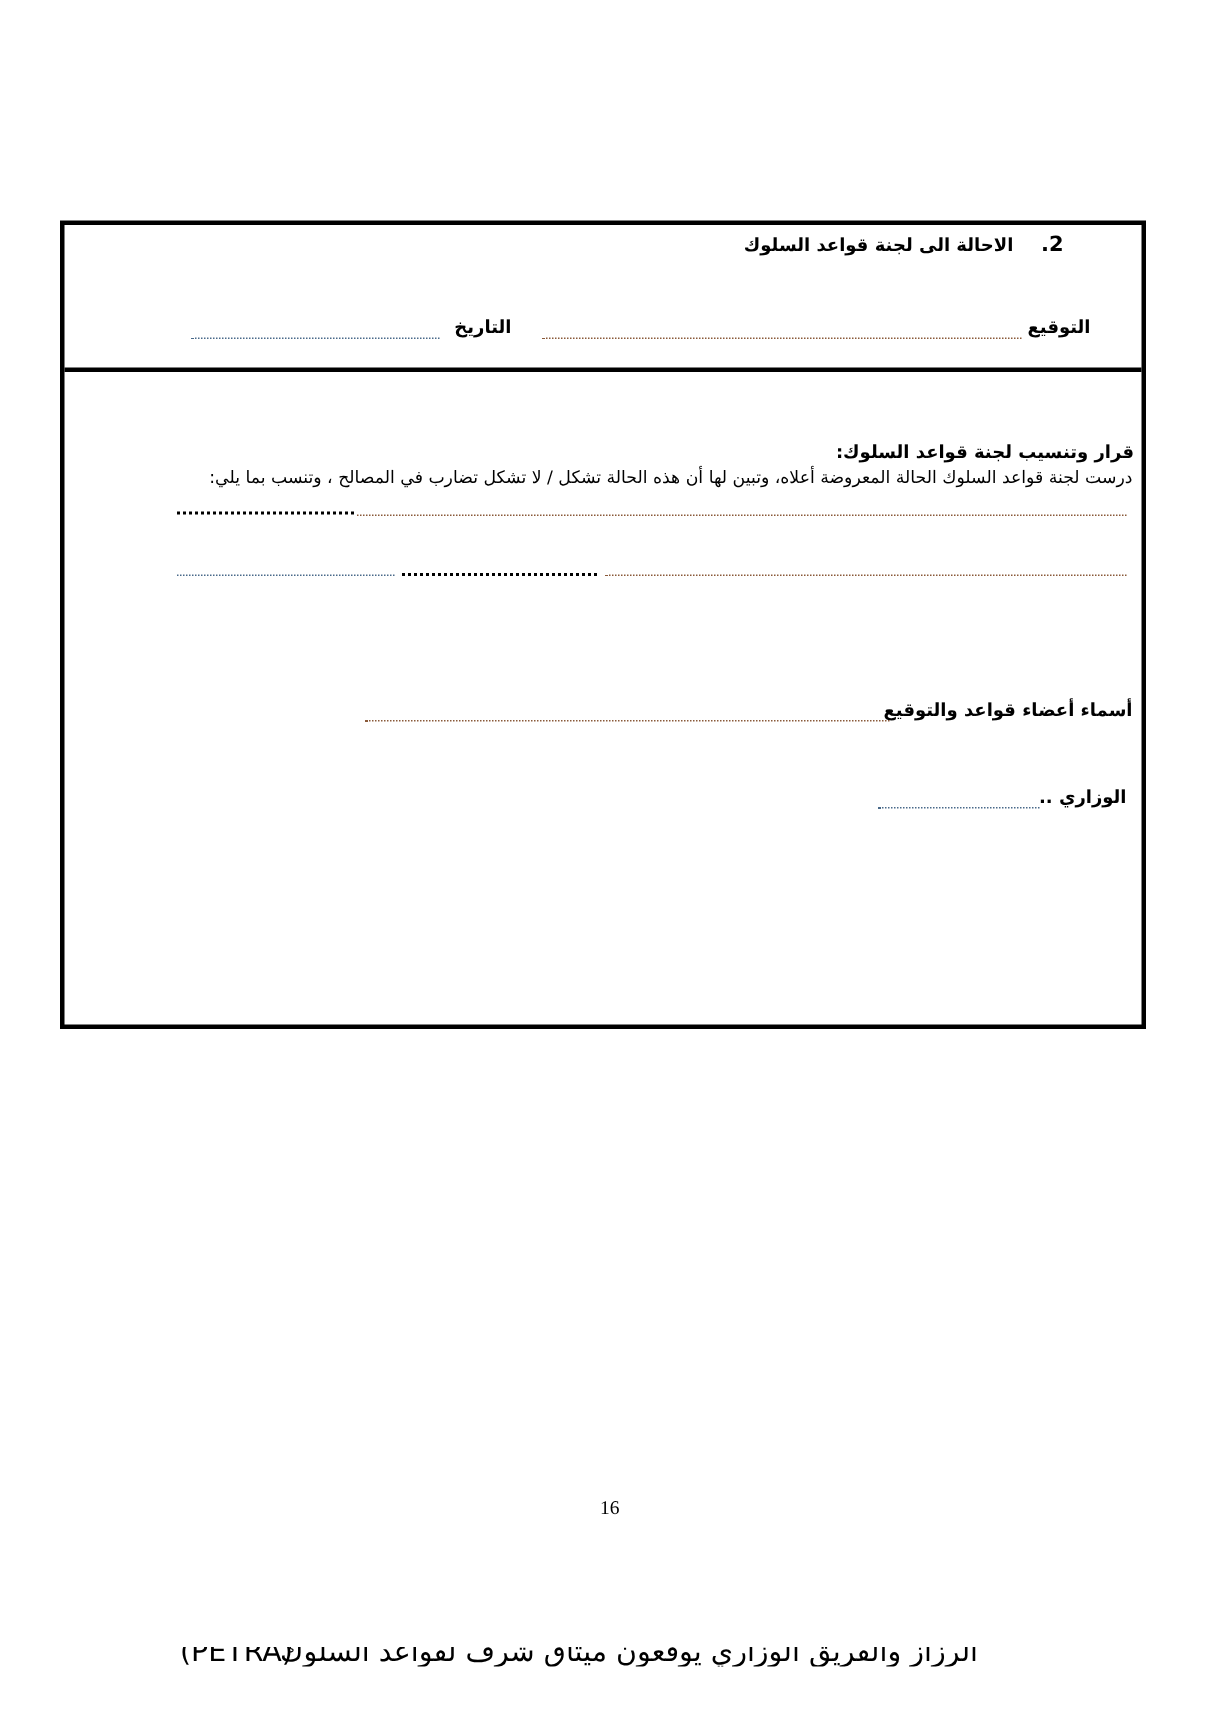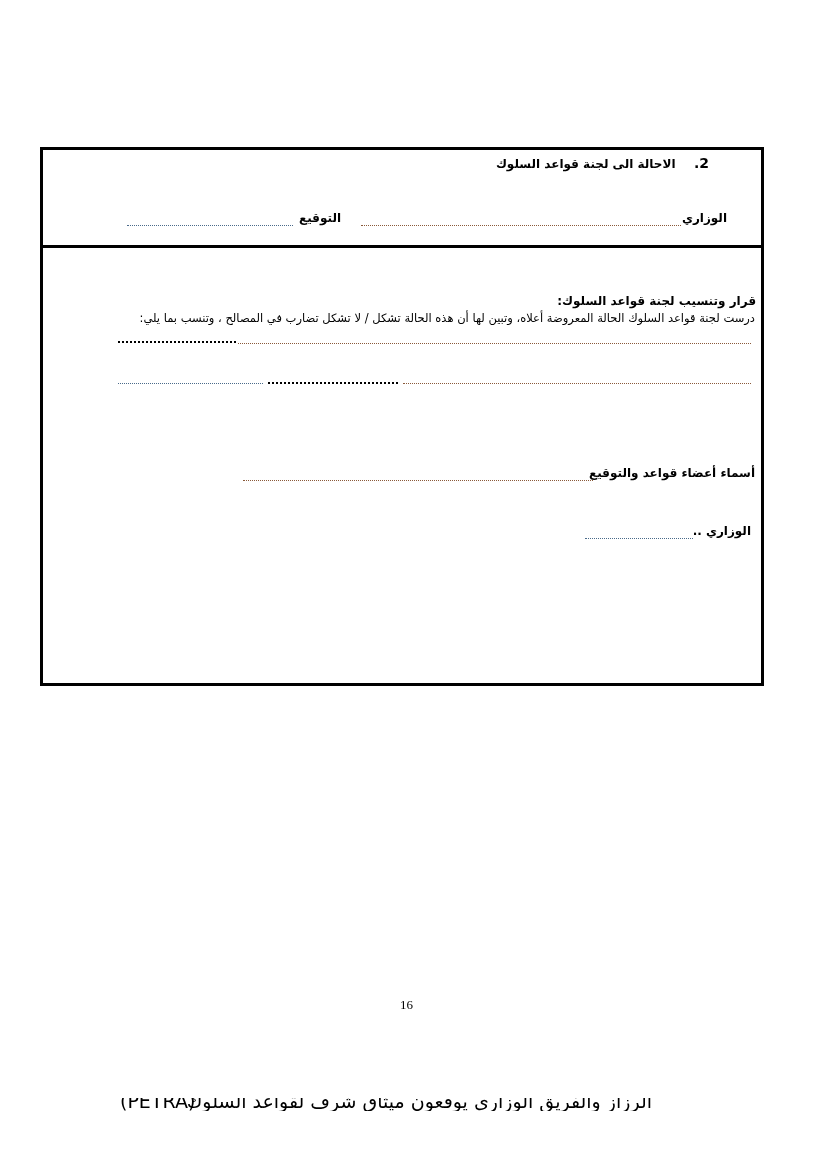--- a/index.html
+++ b/index.html
@@ -27,24 +27,24 @@
 <div class="page">
 
   <div class="form-table">
 
     <div class="rtl bold" style="right:52px; top:5px;">
       <span style="font-size:14px;">2.</span>
       <span style="display:inline-block;width:10px;"></span>
       <span>الاحالة الى لجنة قواعد السلوك</span>
     </div>
 
-    <div class="rtl bold" style="right:34px; top:61px;">الوزاري</div>
+    <div class="rtl bold" style="right:34px; top:61px;">التوقيع</div>
     <div class="dots brown" style="left:318px; width:320px; top:75px;"></div>
 
-    <div class="rtl bold" style="right:420px; top:61px;">التوقيع</div>
+    <div class="rtl bold" style="right:420px; top:61px;">التاريخ</div>
     <div class="dots" style="left:84px; width:166px; top:75px;"></div>
 
     <div class="divider"></div>
 
     <div class="rtl bold" style="right:5px; top:104px;margin-top:40px;">قرار وتنسيب لجنة قواعد السلوك:</div>
 
     <div class="rtl normal" style="right:6px; top:143px; font-size:11.5px; letter-spacing:-0.15px;margin-top:18px;">درست لجنة قواعد  السلوك الحالة المعروضة أعلاه، وتبين لها أن هذه الحالة تشكل / لا تشكل تضارب في المصالح ، وتنسب بما يلي:</div>
 
     <div class="dots black" style="left:75px; width:118px; top:191px;"></div>
     <div class="dots brown" style="left:195px; width:513px; top:193px;"></div>

